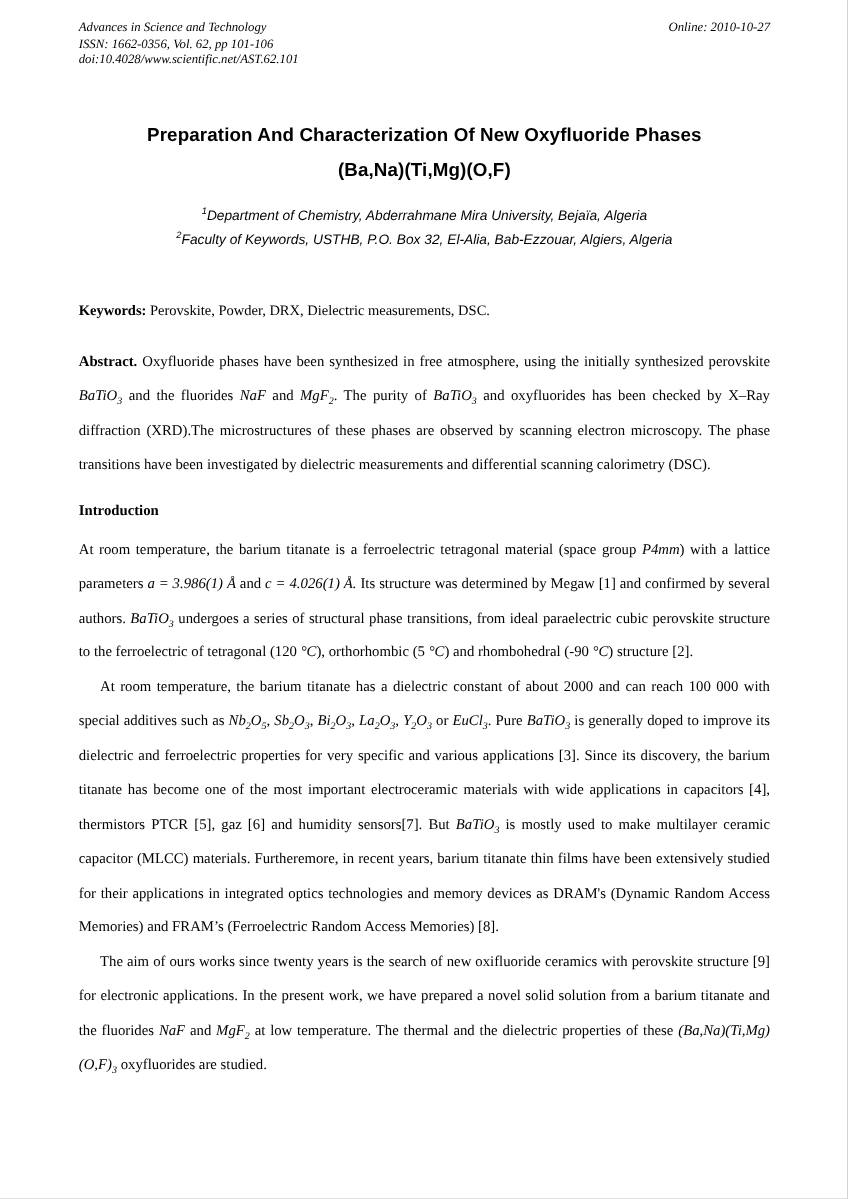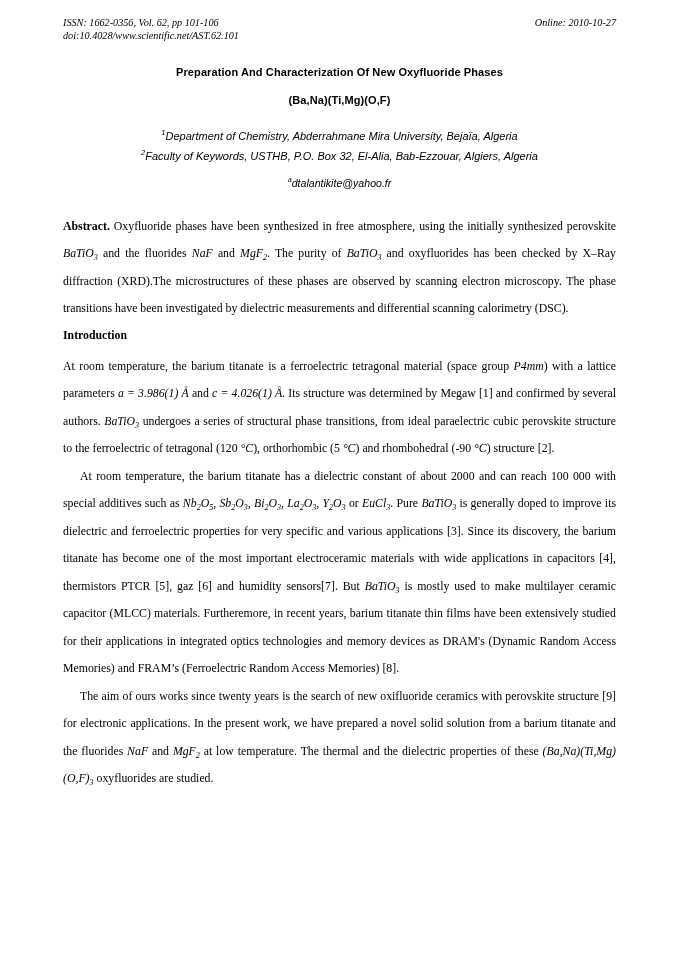--- a/index.html
+++ b/index.html
@@ -42,25 +42,25 @@
     position: absolute;
     right: 0;
     top: 0;
     font-style: italic;
     font-size: 10.2px;
     white-space: nowrap;
   }
 
   
   .title {
-    margin-top: 16px;
+    margin-top: 40px;
     text-align: center;
     font-family: "Liberation Sans", sans-serif;
     font-weight: bold;
-    font-size: 11px;
+    font-size: 15px;
     line-height: 28px;
     letter-spacing: 0.1px;
     color: #000;
   }
   .title .line2 { display: block; }
 
   
   .authors {
     margin-top: 26px;
     text-align: center;
@@ -103,21 +103,21 @@
     margin-top: 19px;
     font-size: 11.8px;
     line-height: 27.5px;
     text-align: justify;
     text-justify: inter-word;
     font-family: Liberation Serif, serif;
   }
   .abstract .lbl { font-weight: bold; }
 
   .section-head {
-    margin-top: 2px;
+    margin-top: 12px;
     font-size: 11.8px;
     font-weight: bold;
     line-height: 20px;
   }
 
   p.body {
     margin: 0;
     font-size: 11.8px;
     line-height: 27.5px;
     text-align: justify;
@@ -128,42 +128,43 @@
   .it { font-style: italic; }
 </style>
 </head>
 <body>
 
 <div class="page">
   <div class="content">
 
     <div class="journal-header">
       <div class="left-block">
+        <div>Advances in Science and Technology</div>
         <div>ISSN: 1662-0356, Vol. 62, pp 101-106</div>
         <div>doi:10.4028/www.scientific.net/AST.62.101</div>
       </div>
       <div class="online">Online: 2010-10-27</div>
     </div>
 
     <div class="title">
       <span>Preparation And Characterization Of New Oxyfluoride Phases</span>
       <span class="line2">(Ba,Na)(Ti,Mg)(O,F)</span>
     </div>
 
 
     <div class="affil first">
       <sup>1</sup><span>Department of Chemistry, Abderrahmane Mira University, Bejaïa, Algeria</span>
     </div>
     <div class="affil">
       <sup>2</sup><span>Faculty of Keywords, USTHB, P.O. Box 32, El-Alia, Bab-Ezzouar, Algiers, Algeria</span>
     </div>
-    <div class="email">
-      <sup>a</sup><span>dtalantikite@yahoo.fr</span>
+
+    <div class="keywords">
+      <span class="lbl">Keywords:</span><span> Perovskite, Powder, DRX, Dielectric measurements, DSC.</span>
     </div>
-
 
     <div class="abstract">
       <span class="lbl">Abstract.</span><span> Oxyfluoride phases have been synthesized in free atmosphere, using the initially synthesized perovskite </span><span class="it">BaTiO</span><sub class="it">3</sub><span> and the fluorides </span><span class="it">NaF</span><span> and </span><span class="it">MgF</span><sub class="it">2</sub><span>. The purity of </span><span class="it">BaTiO</span><sub class="it">3</sub><span> and oxyfluorides has been checked by X–Ray diffraction (XRD).The microstructures of these phases are observed by scanning electron microscopy. The phase transitions have been investigated by dielectric measurements and differential scanning calorimetry (DSC).</span>
     </div>
 
     <div class="section-head">Introduction</div>
 
     <p class="body first"><span>At room temperature, the barium titanate is a ferroelectric tetragonal material (space group </span><span class="it">P4mm</span><span>) with a lattice parameters  </span><span class="it">a = 3.986(1) Å</span><span>  and </span><span class="it">c = 4.026(1) Å.</span><span> Its structure was determined by Megaw [1] and confirmed by several authors. </span><span class="it">BaTiO</span><sub class="it">3</sub><span> undergoes a series of structural phase transitions, from ideal paraelectric cubic perovskite structure to the ferroelectric of tetragonal (120 </span><span class="it">°C</span><span>), orthorhombic (5 </span><span class="it">°C</span><span>) and rhombohedral (-90 </span><span class="it">°C</span><span>) structure [2].</span></p>
 
     <p class="body indent"><span>At room temperature, the barium titanate has a dielectric constant of about 2000 and can reach 100 000 with special additives such as </span><span class="it">Nb</span><sub class="it">2</sub><span class="it">O</span><sub class="it">5</sub><span>, </span><span class="it">Sb</span><sub class="it">2</sub><span class="it">O</span><sub class="it">3</sub><span>, </span><span class="it">Bi</span><sub class="it">2</sub><span class="it">O</span><sub class="it">3</sub><span>, </span><span class="it">La</span><sub class="it">2</sub><span class="it">O</span><sub class="it">3</sub><span>, </span><span class="it">Y</span><sub class="it">2</sub><span class="it">O</span><sub class="it">3</sub><span> or </span><span class="it">EuCl</span><sub class="it">3</sub><span>. Pure </span><span class="it">BaTiO</span><sub class="it">3</sub><span> is generally doped to improve its dielectric and ferroelectric properties for very specific and various applications [3]. Since its discovery, the barium titanate has become one of the most important electroceramic materials with wide applications in capacitors [4], thermistors PTCR [5], gaz [6] and humidity sensors[7].  But </span><span class="it">BaTiO</span><sub class="it">3</sub><span> is mostly used to make multilayer ceramic capacitor (MLCC) materials. Furtheremore, in recent years, barium titanate thin films have been extensively studied for their applications in integrated optics technologies and memory devices as DRAM's (Dynamic Random Access Memories) and FRAM’s (Ferroelectric Random Access Memories) [8].</span></p>

